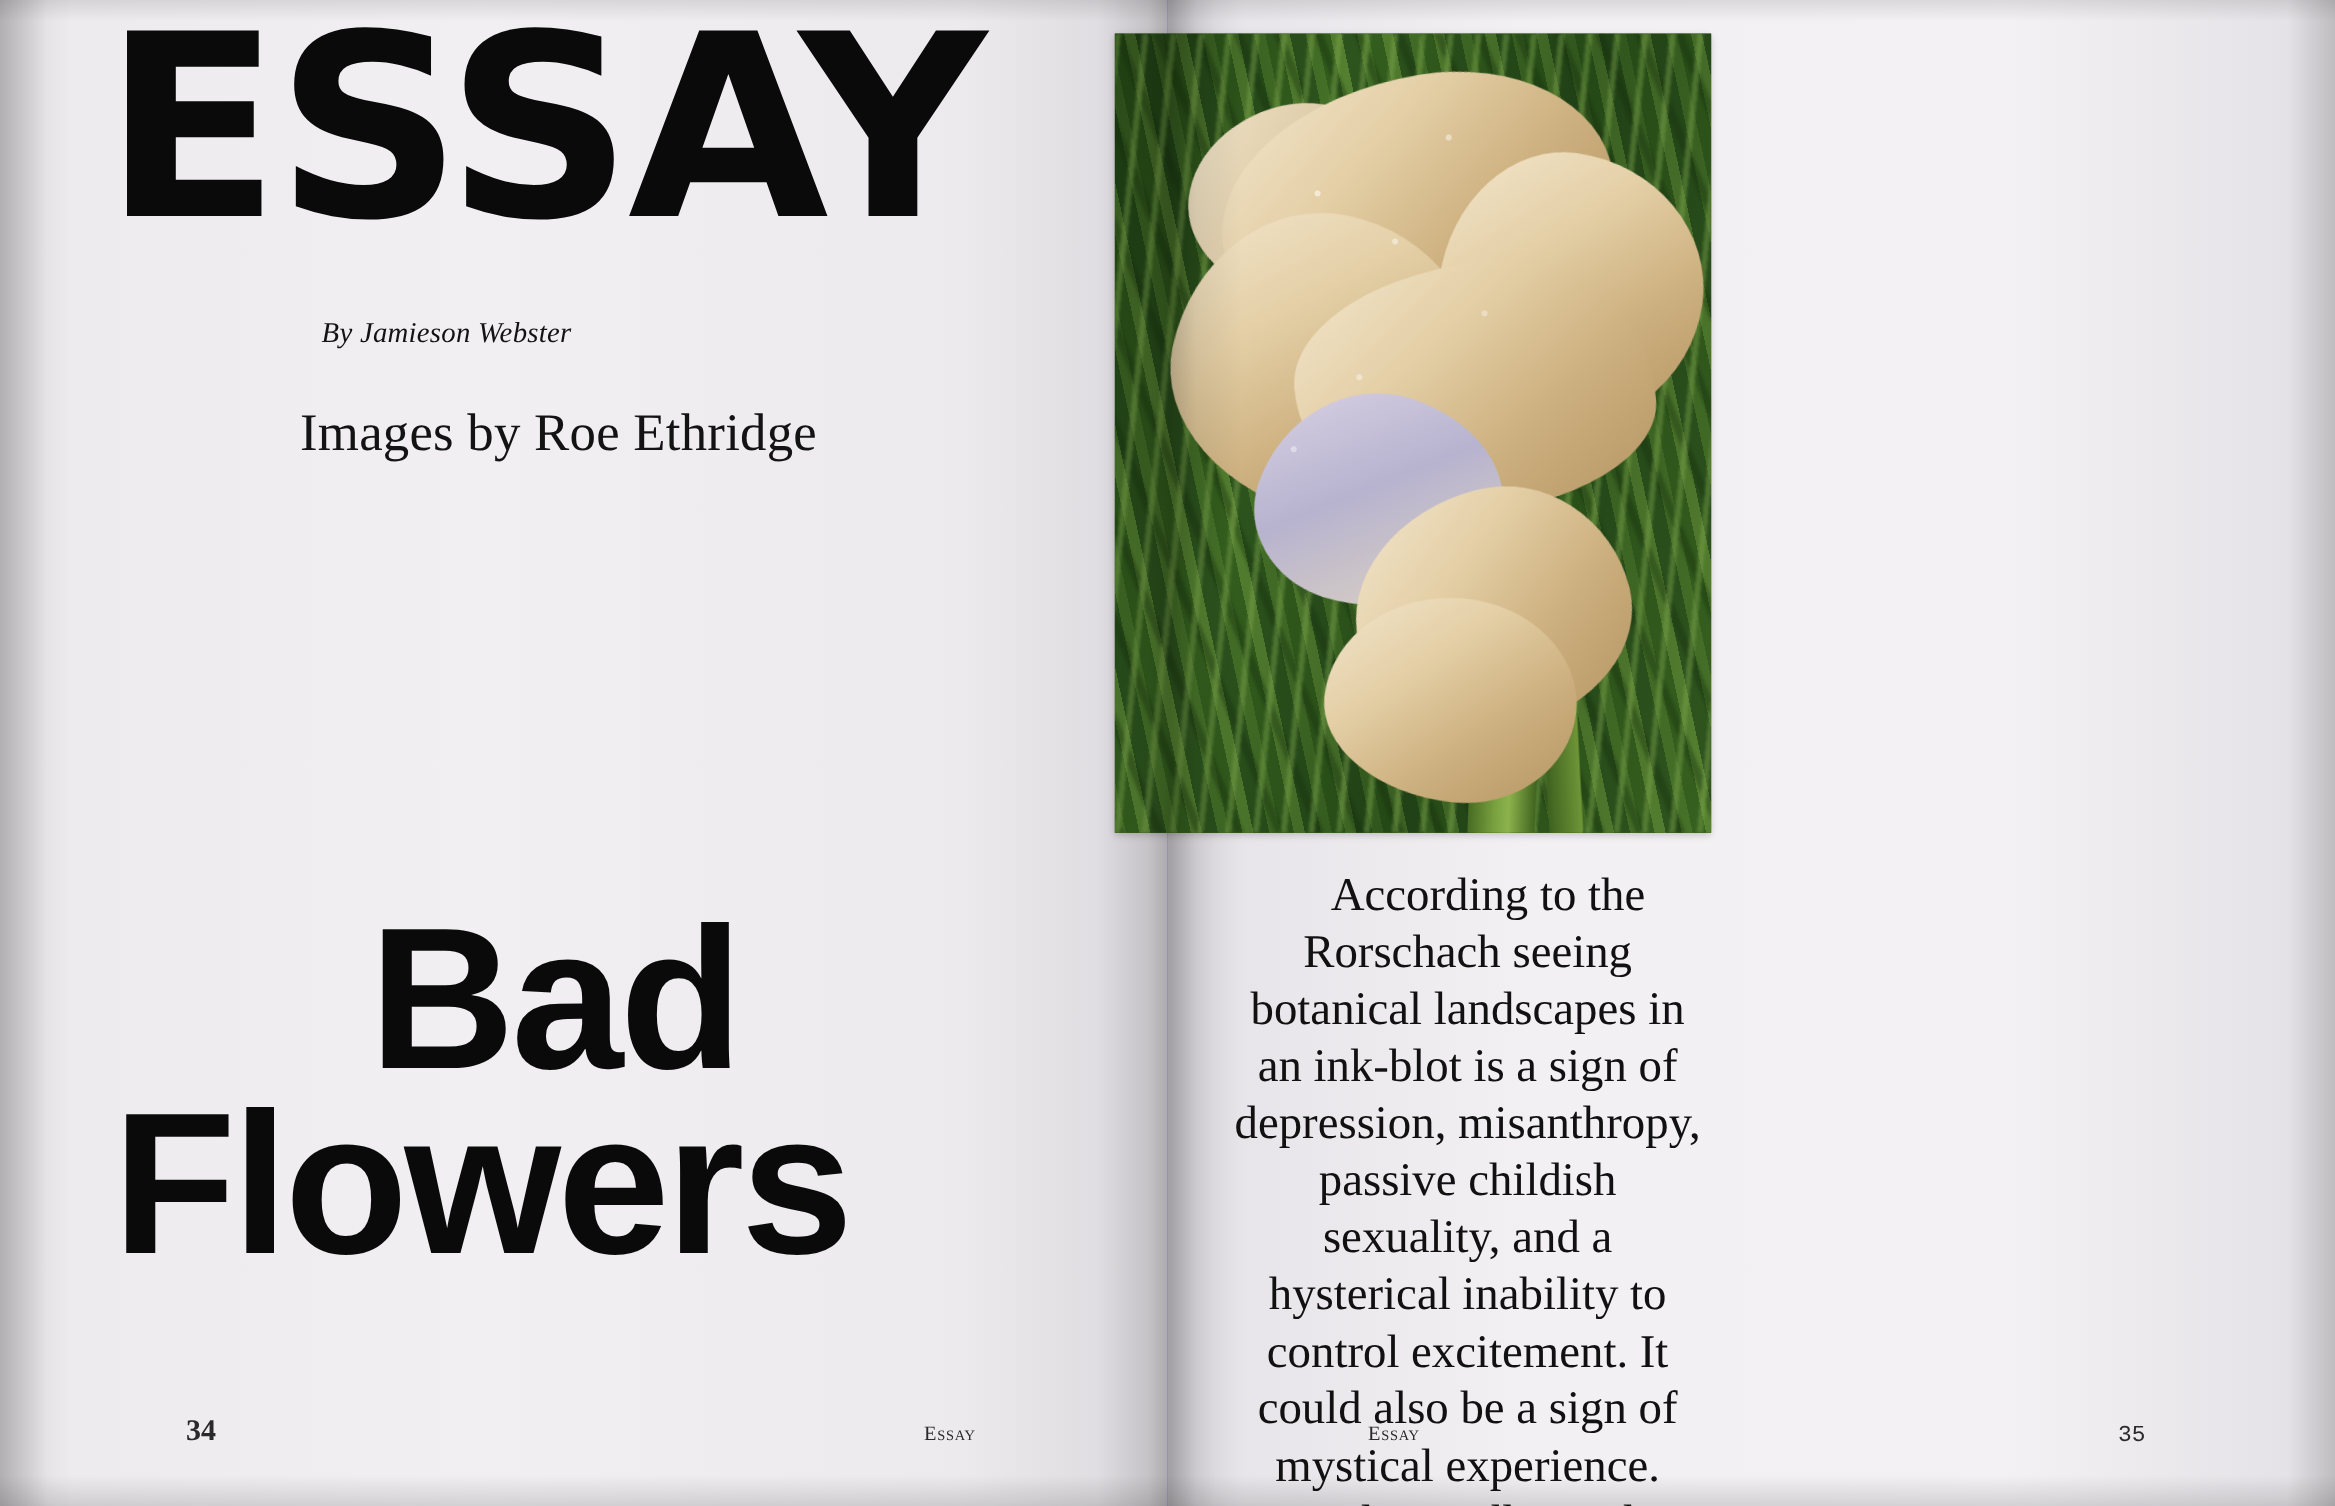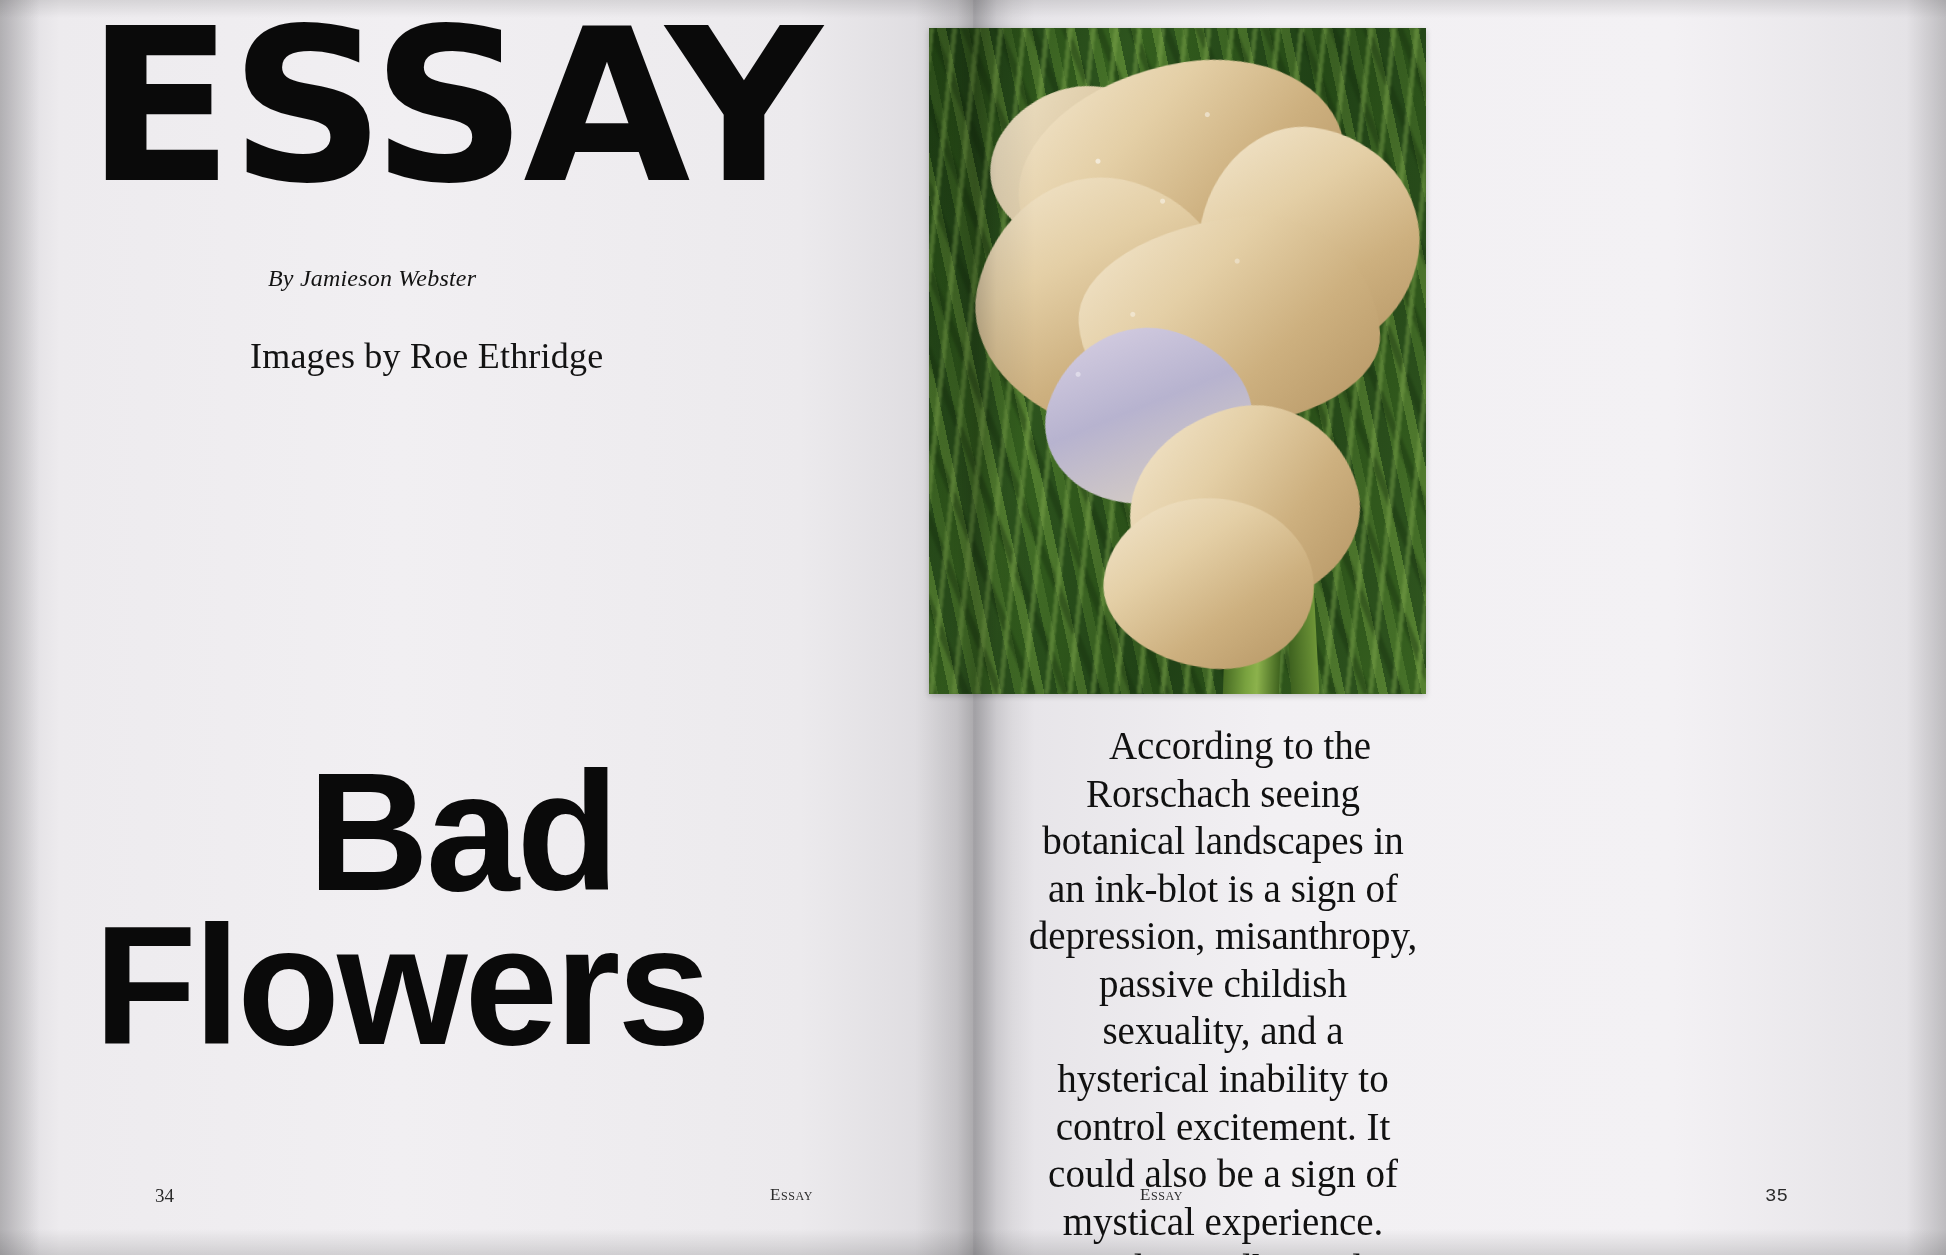--- a/index.html
+++ b/index.html
@@ -100,21 +100,21 @@
     font-style: italic;
     font-size: 24px;
     color: #131313;
     letter-spacing: 0.2px;
   }
   .credit {
     position: absolute;
     left: 250px;
     top: 335px;
     font-family: "Liberation Serif", serif;
-    font-size: 36px;
+    font-size: 44px;
     color: #131313;
     letter-spacing: 0.2px;
   }
   .headline {
     position: absolute;
     left: 216px;
     top: 600px;
     font-family: Liberation Sans, sans-serif;
     font-weight: 700;
     font-size: 168px;
@@ -217,21 +217,21 @@
     text-indent: 0;
   }
   .body-text .indent { padding-left: 34px; }
 
   
   .folio {
     position: absolute;
     font-family: "Liberation Serif", serif;
     color: #2a2a2a;
   }
-  .folio-num-left  { left: 155px;  bottom: 48px; font-size: 19px; }
+  .folio-num-left  { left: 155px;  bottom: 48px; font-size: 25px; font-weight: bold; }
   .folio-lbl-left  { left: 770px;  bottom: 50px; font-size: 17px; font-variant: small-caps; letter-spacing: 0.6px; }
   .folio-lbl-right { left: 1140px; bottom: 50px; font-size: 17px; font-variant: small-caps; letter-spacing: 0.6px; }
   .folio-num-right { left: 1765px; bottom: 48px; font-size: 19px; font-family: Liberation Mono, monospace; }
 </style>
 </head>
 <body>
 
 <div class="spread">
 
   <div class="page page-left">

